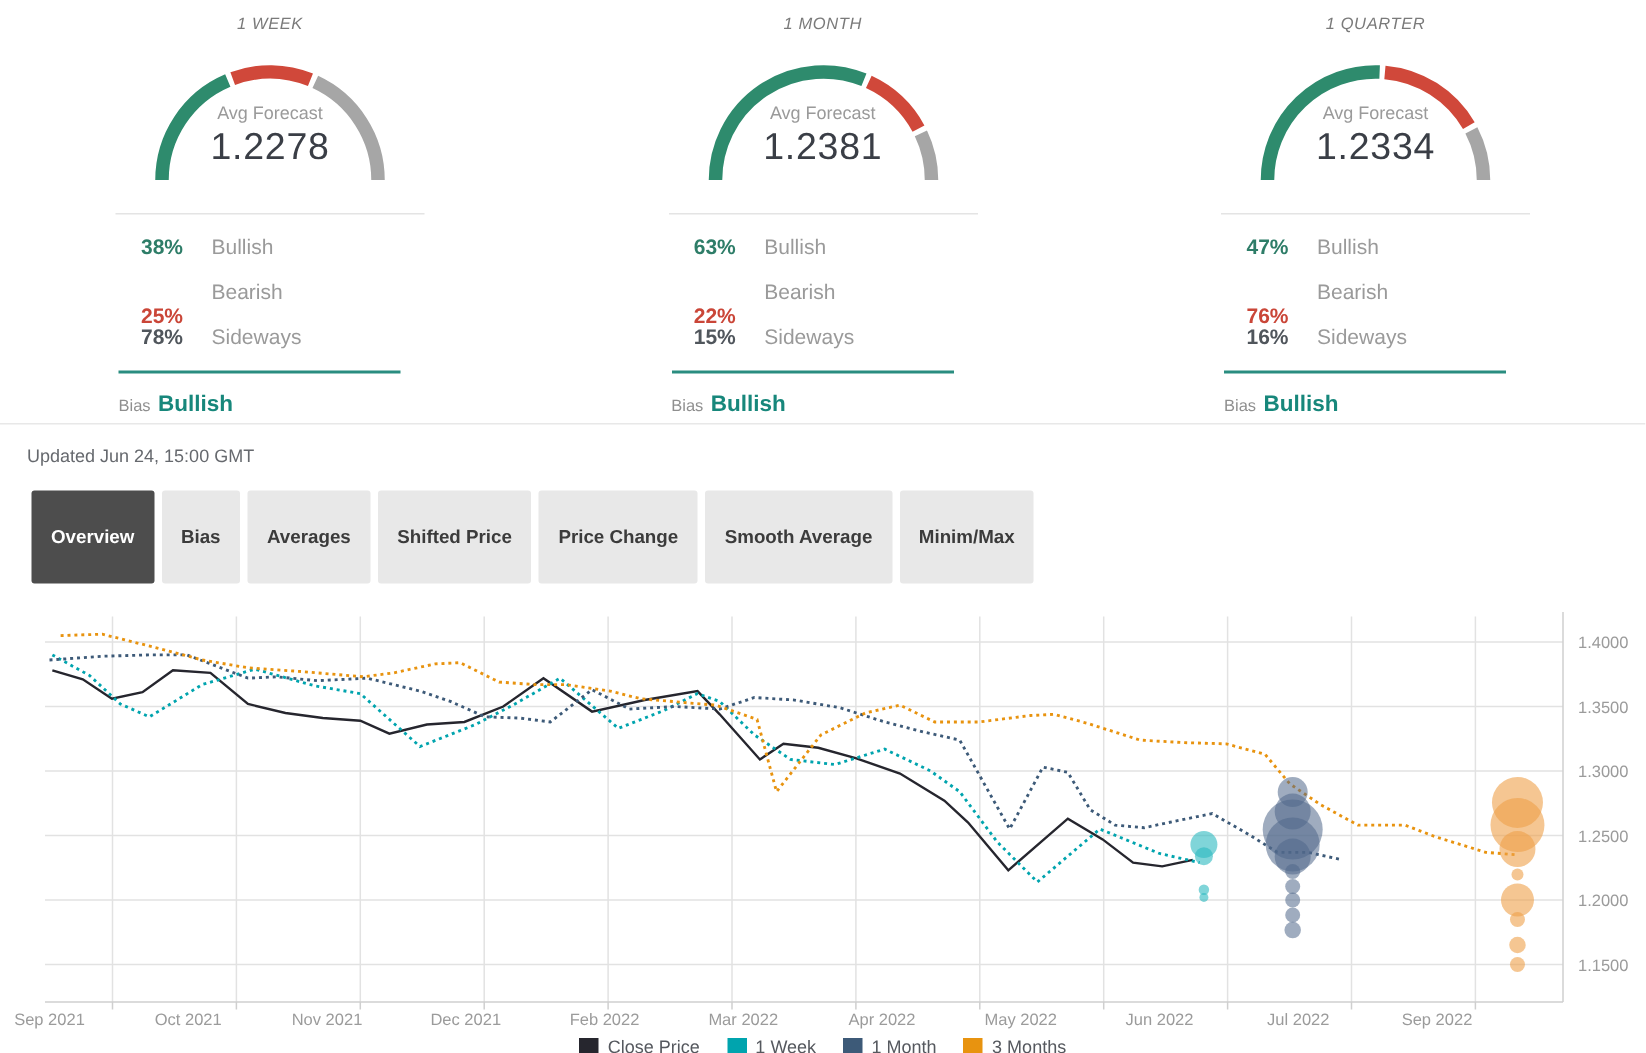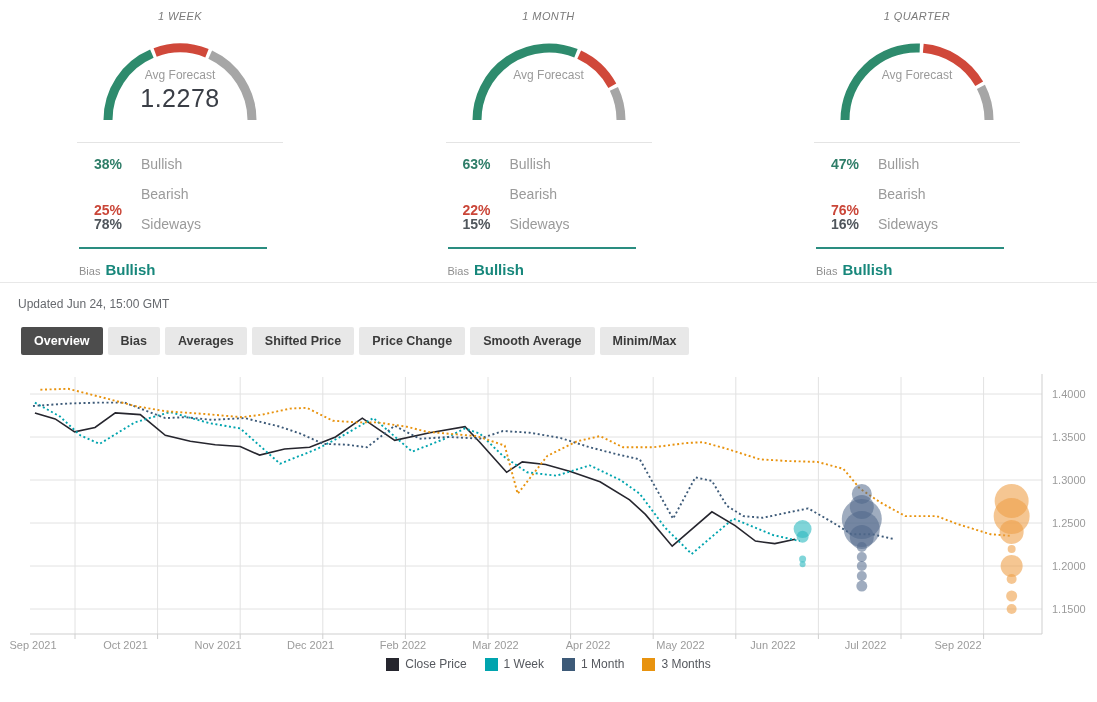--- a/index.html
+++ b/index.html
@@ -20,21 +20,21 @@
   .pct.bullish{color:#2e7d68;}
   .pct.bearish{color:#ca4638;margin-top:32px;}
   .pct.sideways{color:#50565c;}
   .row-label{color:#9a9a9a;margin-left:7px;}
   .teal-rule{height:2px;background:#2a8d80;width:188px;margin-top:8px;margin-left:2px;}
   .bias-row{margin-top:12px;padding-left:2px;}
   .bias-label{font-size:11px;color:#8f8f8f;margin-right:5px;}
   .bias-value{font-size:15px;font-weight:bold;color:#17877b;}
   .updated{font-size:12px;color:#66696e;padding:14px 0 0 18px;}
   .tabs{display:flex;gap:5px;padding:16px 0 0 21px;}
-  .tab{font-size:12.5px;font-weight:bold;padding:7px 13px;border-radius:2px;background:#e8e8e8;color:#3b3b3b;border:none;cursor:pointer;font-family:"Liberation Sans",sans-serif;}
+  .tab{font-size:12.5px;font-weight:bold;padding:24px 13px;border-radius:2px;background:#e8e8e8;color:#3b3b3b;border:none;cursor:pointer;font-family:"Liberation Sans",sans-serif;}
   .tab.active{background:#4d4d4d;color:#fff;}
   .chart-area{position:relative;margin-top:14px;}
   .chart-area svg{display:block;}
   .legend{position:absolute;left:0;right:0;top:288px;display:flex;justify-content:center;gap:18px;}
   .legend-item{display:flex;align-items:center;gap:6px;font-size:12px;color:#55585e;cursor:pointer;}
   .swatch{width:13px;height:13px;display:inline-block;}
 </style>
 </head>
 <body>
 
@@ -76,20 +76,21 @@
     <div class="panel-inner">
       <div class="panel-title">1 MONTH</div>
       <div class="gauge-wrap">
         <svg class="gauge" width="206" height="96" viewBox="0 0 206 96">
             <path d="M 31.00 90.00 A 72 72 0 0 1 129.97 23.24" fill="none" stroke="#2e8b6d" stroke-width="9"></path>
             <path d="M 133.20 24.64 A 72 72 0 0 1 166.33 55.76" fill="none" stroke="#d0483a" stroke-width="9"></path>
             <path d="M 167.93 58.89 A 72 72 0 0 1 175.00 90.00" fill="none" stroke="#a6a6a6" stroke-width="9"></path>
           </svg>
         <div class="gauge-text">
           <div class="avg-label">Avg Forecast</div>
+          <div class="avg-value">1.2381</div>
         </div>
       </div>
       <div class="panel-divider"></div>
       <div class="rows">
         <div class="row">
             <span class="pct bullish">63%</span>
             <span class="row-label">Bullish</span>
           </div>
         <div class="row">
             <span class="pct bearish">22%</span>
@@ -108,20 +109,21 @@
     <div class="panel-inner">
       <div class="panel-title">1 QUARTER</div>
       <div class="gauge-wrap">
         <svg class="gauge" width="206" height="96" viewBox="0 0 206 96">
             <path d="M 31.00 90.00 A 72 72 0 0 1 105.76 18.05" fill="none" stroke="#2e8b6d" stroke-width="9"></path>
             <path d="M 109.28 18.27 A 72 72 0 0 1 165.23 53.78" fill="none" stroke="#d0483a" stroke-width="9"></path>
             <path d="M 166.92 56.87 A 72 72 0 0 1 175.00 90.00" fill="none" stroke="#a6a6a6" stroke-width="9"></path>
           </svg>
         <div class="gauge-text">
           <div class="avg-label">Avg Forecast</div>
+          <div class="avg-value">1.2334</div>
         </div>
       </div>
       <div class="panel-divider"></div>
       <div class="rows">
         <div class="row">
             <span class="pct bullish">47%</span>
             <span class="row-label">Bullish</span>
           </div>
         <div class="row">
             <span class="pct bearish">76%</span>

